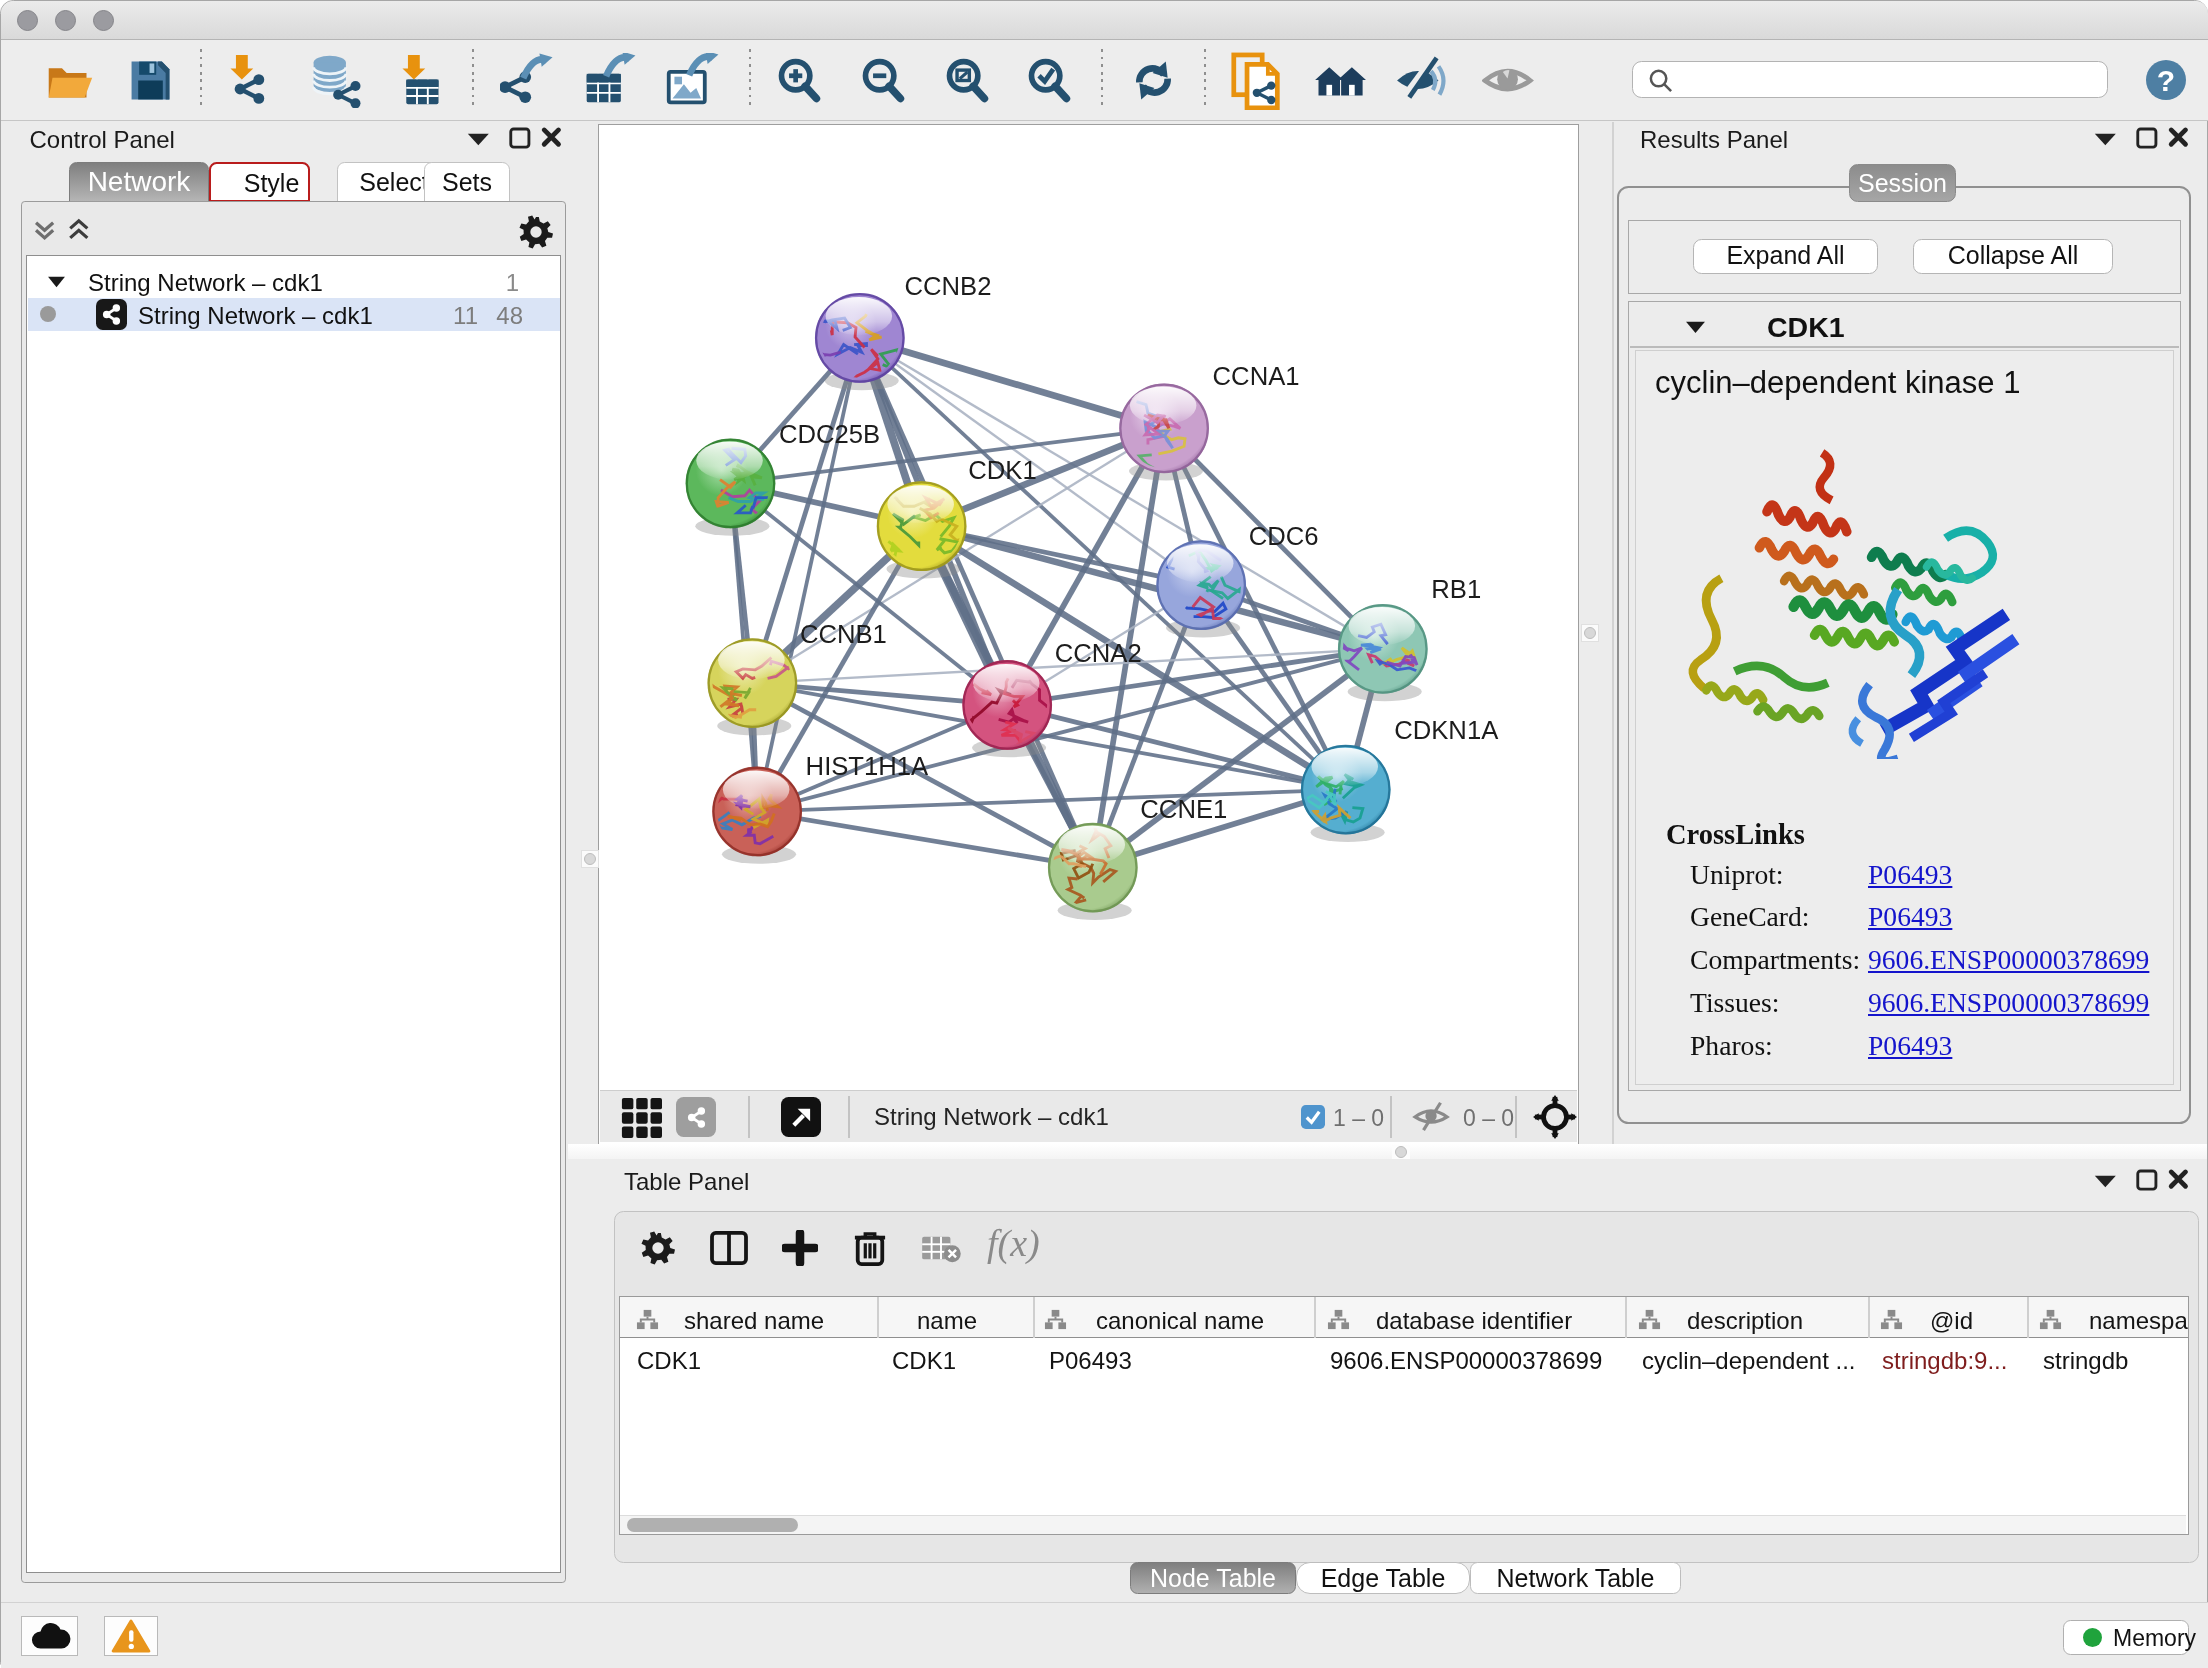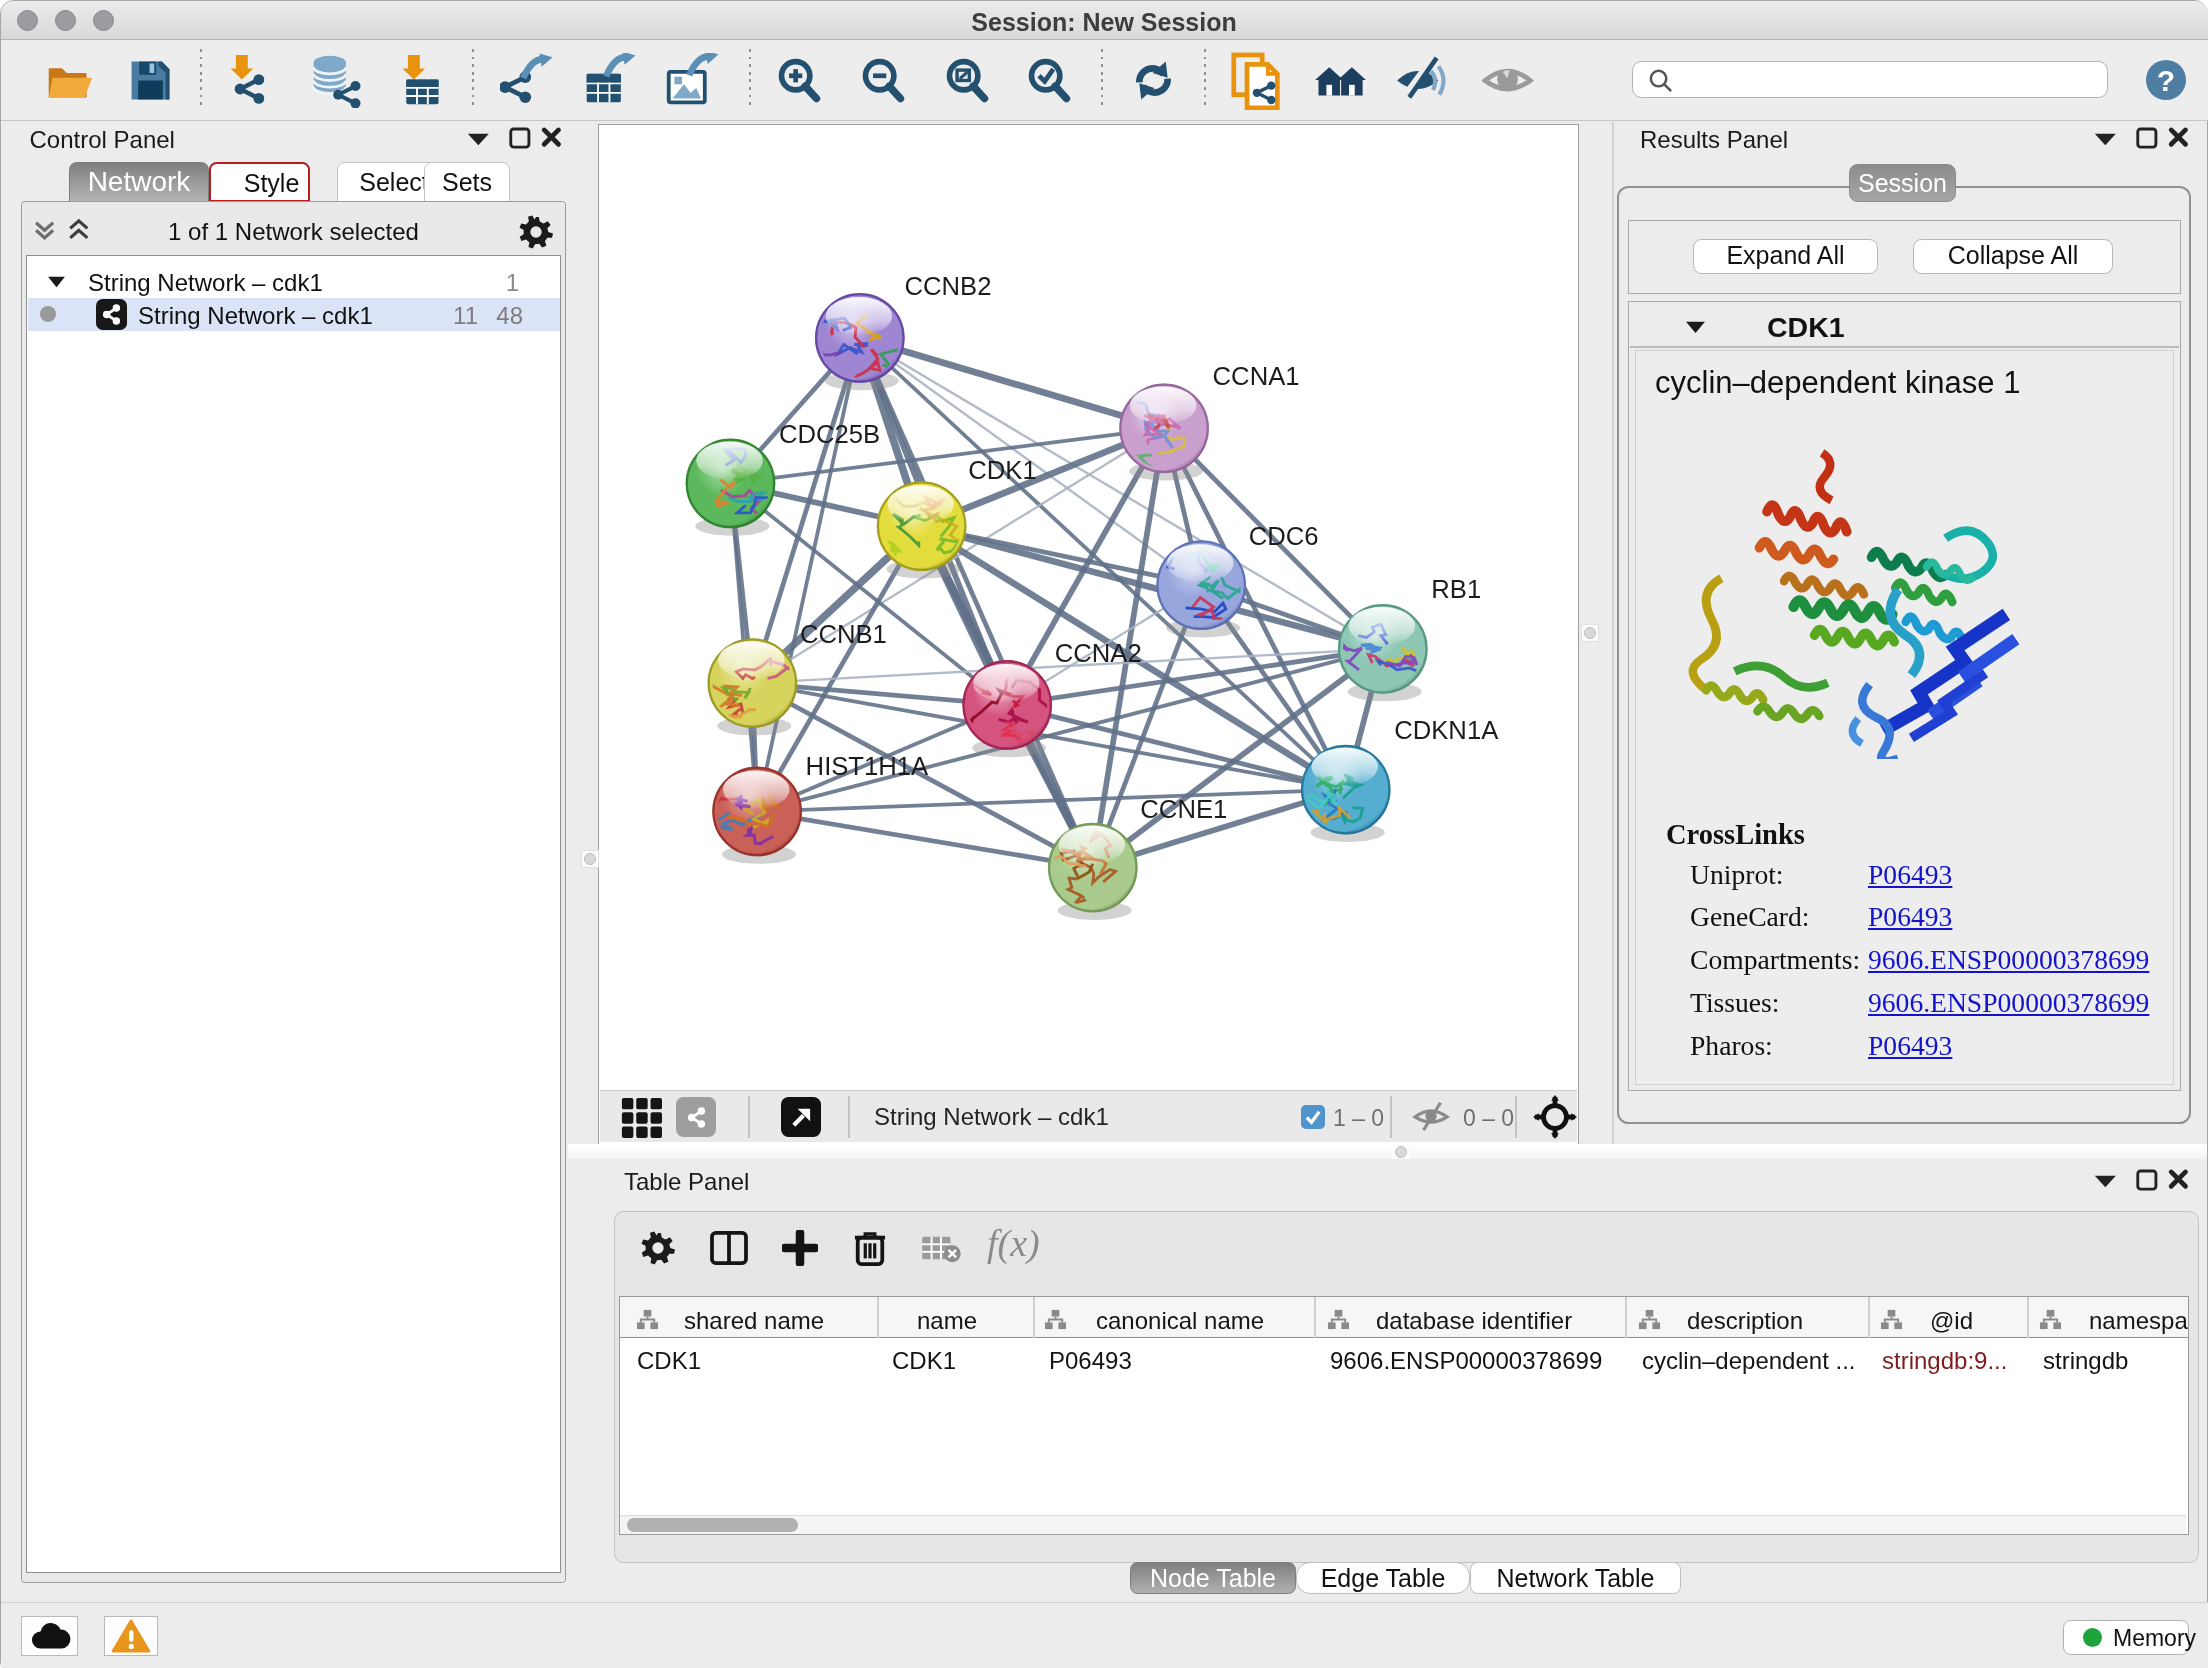--- a/index.html
+++ b/index.html
@@ -4,21 +4,20 @@
 *{box-sizing:border-box;}
 body{font-family:"Liberation Sans",sans-serif;-webkit-font-smoothing:antialiased;}
 
 </style></head><body>
 <div style="position:relative;width:2208px;height:1668px;overflow:hidden;">
 <div style="position:absolute;left:0;top:0;width:2208px;height:1668px;background:#ececec;border:1px solid #a6a6a6;border-radius:13.3px 13.3px 5.7px 5.7px;"></div>
 <div style="position:absolute;left:1px;top:1px;width:2207px;height:39px;background:linear-gradient(#ebebeb,#d9d9d9);border-bottom:1px solid #b4b4b4;border-radius:12.4px 12.4px 0 0;"></div>
 <div style="position:absolute;left:17px;top:9.5px;width:21px;height:21px;border-radius:50%;background:#9b9ba0;border:1px solid #85858a;"></div>
 <div style="position:absolute;left:55px;top:9.5px;width:21px;height:21px;border-radius:50%;background:#9b9ba0;border:1px solid #85858a;"></div>
 <div style="position:absolute;left:93px;top:9.5px;width:21px;height:21px;border-radius:50%;background:#9b9ba0;border:1px solid #85858a;"></div>
-<div style="position:absolute;left:0;top:7.6px;width:2208px;height:28.5px;text-align:center;font-size:25px;font-weight:bold;color:#3d3d3d;">Session: New Session</div>
 <div style="position:absolute;left:1px;top:40px;width:2207px;height:81px;background:#ededed;border-bottom:1.9px solid #c6c6c6;"></div>
 <div style="position:absolute;left:41px;top:52px;width:57px;height:57px;display:flex;align-items:center;justify-content:center;">
       <svg width="53" height="51" viewBox="0 0 56 54" style="">
         <path d="M6 14 L20 14 L25 19 L46 19 L46 45 L6 45 Z" fill="#c87818"></path>
         <path d="M10 24 L52 24 L44 45 L6 45 Z" fill="#f2a93b"></path>
       </svg>
     </div>
 <div style="position:absolute;left:122px;top:52px;width:57px;height:57px;display:flex;align-items:center;justify-content:center;">
       <svg width="53" height="53" viewBox="0 0 56 56" style="">
         <path d="M8 8 L40 8 L48 16 L48 48 L8 48 Z" fill="#4a7ba3"></path>
@@ -189,21 +188,20 @@
       </svg></div>
 <div style="position:absolute;left:69px;top:162px;width:140px;height:40px;background:linear-gradient(#7f7f7f,#b5b5b5);color:#ffffff;border:1px solid #7c7c7c;border-radius:7.6px 7.6px 0 0;text-align:center;line-height:38px;font-size:28px;">Network</div>
 <div style="position:absolute;left:209px;top:162px;width:101px;height:40px;background:#ffffff;color:#111;border:2px solid #b91c1c;border-radius:7.6px 7.6px 0 0;text-align:center;line-height:38px;font-size:25px;padding-left:24px;">Style</div>
 <div style="position:absolute;left:310px;top:162px;width:114px;height:40px;background:#ffffff;color:#111;border:1px solid #c2c2c2;border-radius:7.6px 7.6px 0 0;text-align:center;line-height:38px;font-size:25px;margin-left:27px;">Select</div>
 <div style="position:absolute;left:424px;top:162px;width:86px;height:40px;background:#ffffff;color:#111;border:1px solid #c2c2c2;border-radius:7.6px 7.6px 0 0;text-align:center;line-height:38px;font-size:25px;">Sets</div>
 <div style="position:absolute;left:21px;top:201px;width:545px;height:1382px;border:1.9px solid #9b9b9b;border-radius:3.8px;background:#e9e9e9;"></div>
 <div style="position:absolute;left:32px;top:217px;width:67px;height:28.5px;"><svg width="67" height="28.5" viewBox="0 0 70 30">
         <path d="M4 6 L13 14 L22 6 M4 14 L13 22 L22 14" fill="none" stroke="#6e6e6e" stroke-width="3.4"></path>
         <path d="M40 12 L49 4 L58 12 M40 22 L49 14 L58 22" fill="none" stroke="#3c3c3c" stroke-width="3.4"></path>
       </svg></div>
-<div style="position:absolute;left:26px;top:218px;width:535px;text-align:center;font-size:24px;color:#111;">1 of 1 Network selected</div>
 <div style="position:absolute;left:519px;top:215px;width:34px;height:34px;"><svg width="34" height="34" viewBox="0 0 36 36">
         <path fill="#1b1b1b" d="M18 2 L21 2 L22 7 L26 9 L30.5 6.5 L33.5 10.5 L30 14 L31 18 L36 19.5 L35 24 L30 24 L27.5 27.5 L29 32.5 L24.5 34.5 L21.5 30.5 L17 31 L14.5 35.5 L10 34 L11 29 L7.5 26 L2.5 27.5 L0.8 23 L5 20 L4.8 15.5 L0.5 13.5 L2.5 9 L7.5 10 L10.5 6.5 L9.5 1.8 L14 0.5 L16.5 4.8 Z"></path>
         <circle cx="18" cy="18" r="6" fill="#e9e9e9"></circle>
       </svg></div>
 <div style="position:absolute;left:26px;top:255px;width:535px;height:1318px;background:#ffffff;border:1.9px solid #8e8e8e;"></div>
 <div style="position:absolute;left:46px;top:274px;width:21px;height:15px;"><svg width="21" height="15" viewBox="0 0 22 16">
         <path d="M2 3 L20 3 L11 14 Z" fill="#1a1a1a"></path>
       </svg></div>
 <div style="position:absolute;left:88px;top:269px;font-size:24px;color:#111;">String Network – cdk1</div>
 <div style="position:absolute;left:476px;top:269px;width:43px;text-align:right;font-size:24px;color:#8a8a8a;">1</div>

